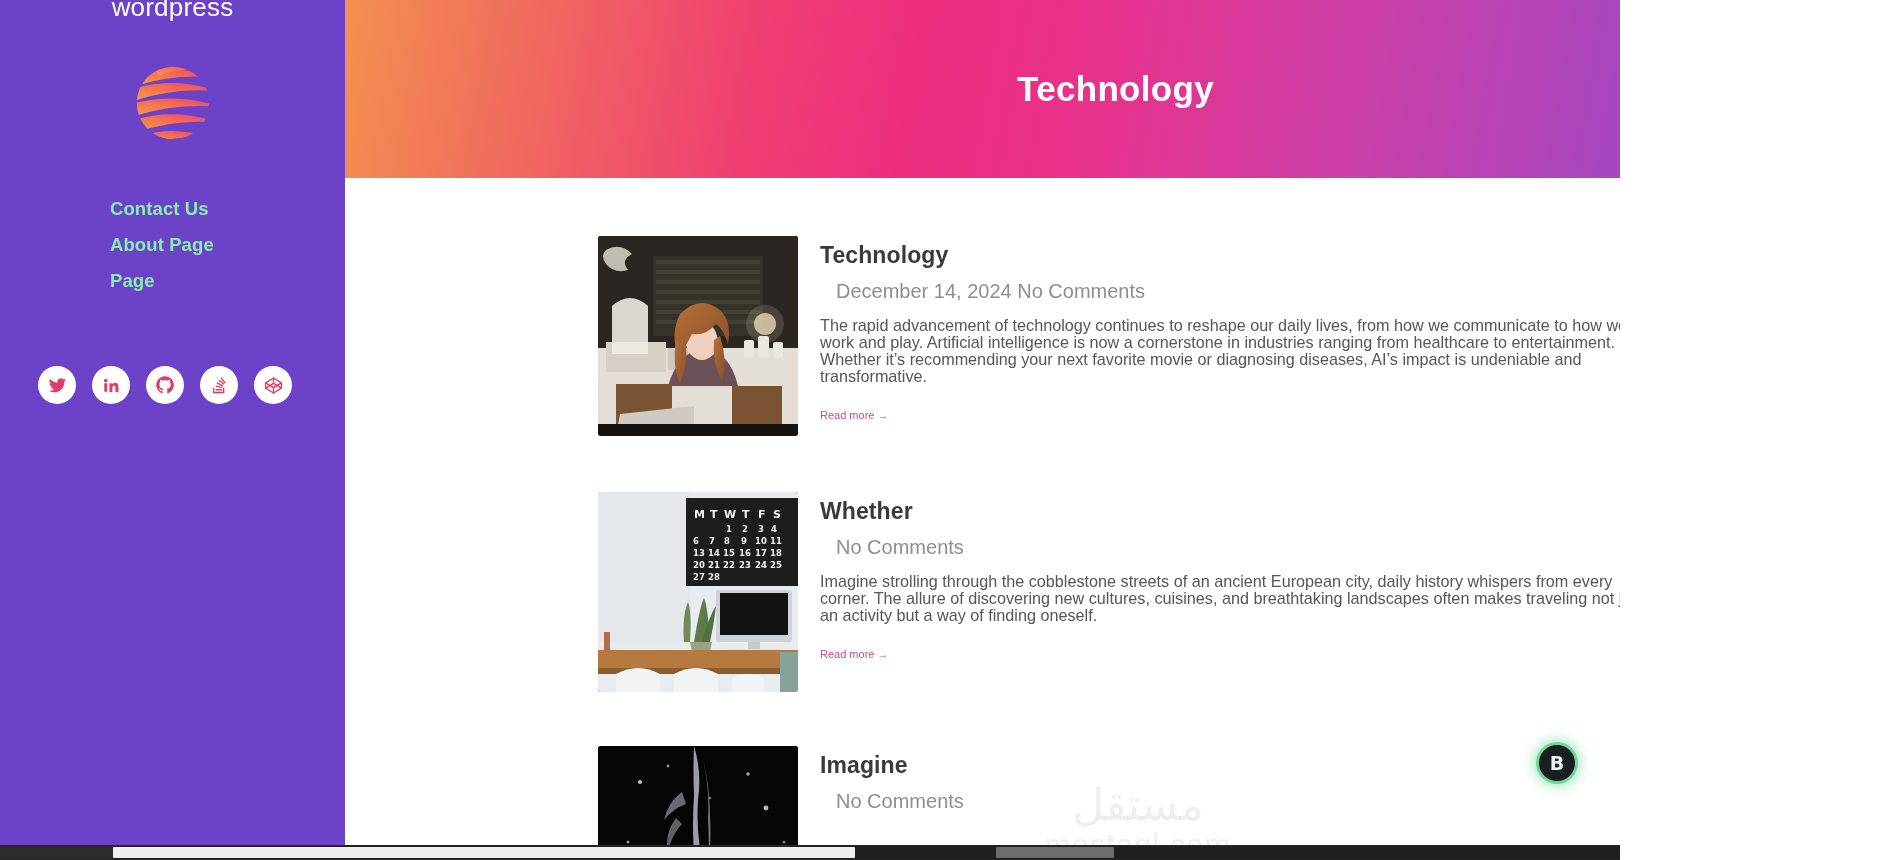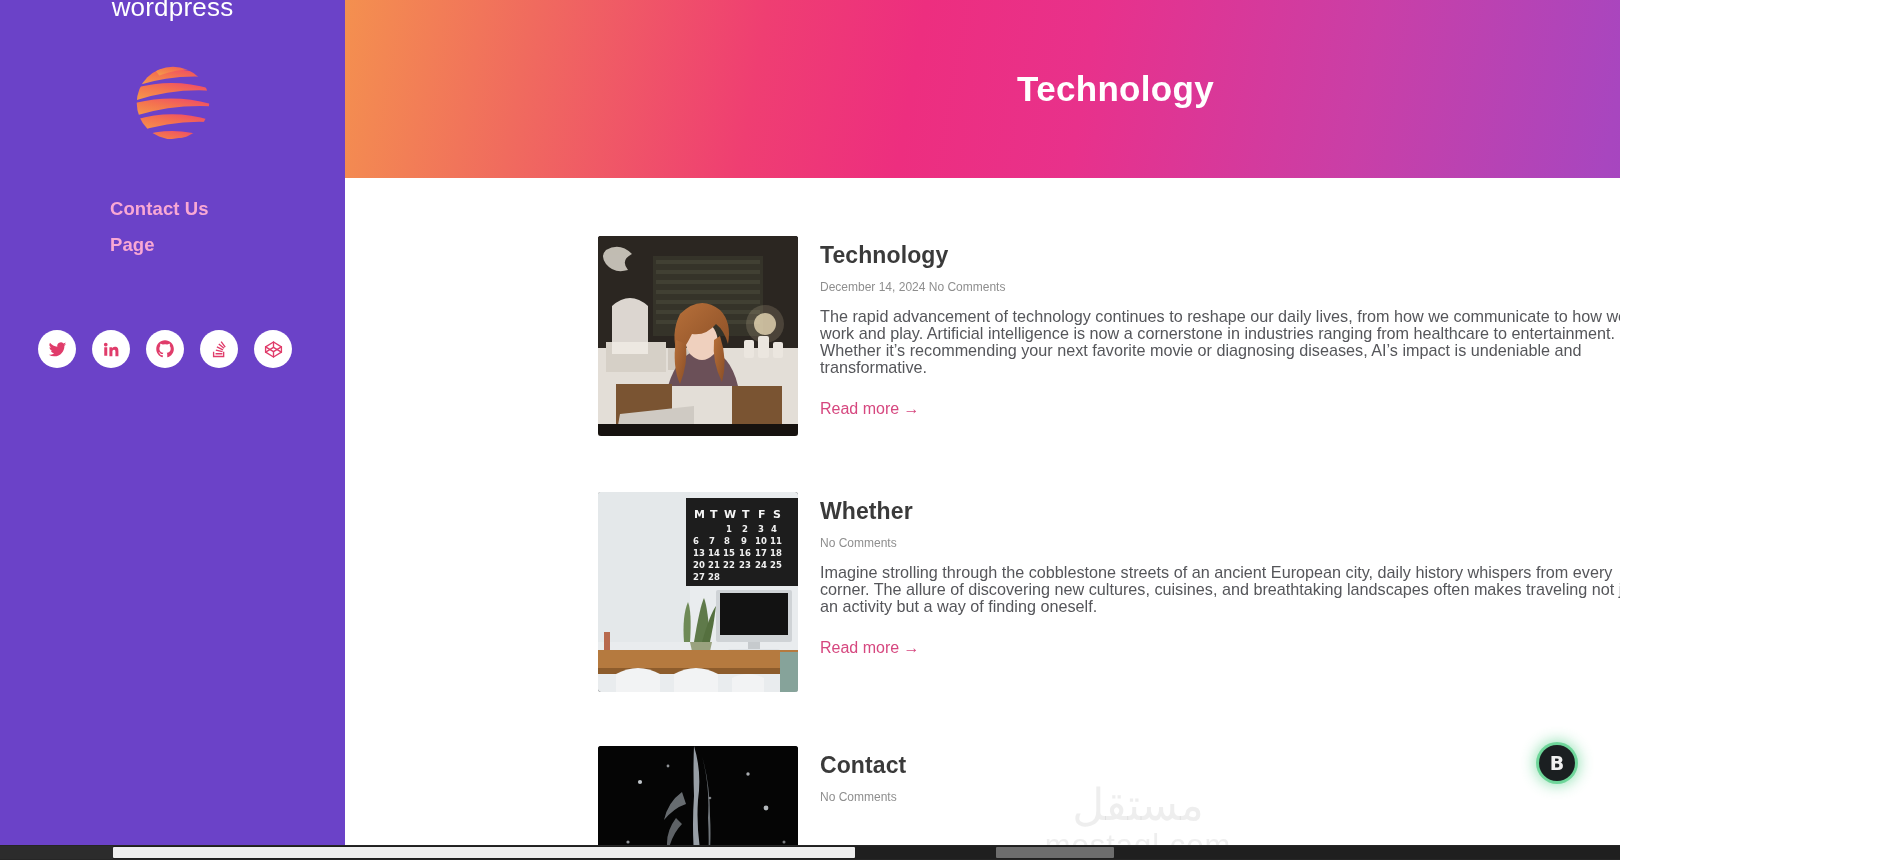--- a/index.html
+++ b/index.html
@@ -48,21 +48,21 @@
   }
 
   .nav-list {
     margin-top: 42px;
     padding-left: 110px;
     list-style: none;
   }
   .nav-list li { margin-bottom: 6px; }
   .nav-link {
     display: inline-block;
-    color: #f9a8d4;
+    color: #86efac;
     font-size: 18.5px;
     font-weight: 700;
     text-decoration: none;
     line-height: 30px;
     letter-spacing: .1px;
   }
 
   .social-row {
     margin-top: 70px;
     padding-left: 38px;
@@ -146,35 +146,36 @@
 
   .post-title {
     font-size: 23px;
     font-weight: 700;
     color: #3a3a3a;
     line-height: 1.2;
     letter-spacing: .1px;
   }
   .post-meta {
     margin-top: 10px;
-    font-size: 12px;
+    font-size: 20px;
     color: #8e8e8e;
     font-weight: 400;
+    margin-left: 16px;
   }
   .post-excerpt {
     margin-top: 14px;
     font-size: 16.2px;
     line-height: 17px;
     color: #55565a;
     max-width: 840px;
   }
   .read-more {
     display: inline-block;
     margin-top: 24px;
-    font-size: 16px;
+    font-size: 11px;
     color: #d6477f;
     text-decoration: none;
   }
 
   
   #watermark {
     position: absolute;
     left: 663px;
     top: 603px;
     width: 260px;
@@ -291,20 +292,23 @@
           <path d="M8 68 Q52 54 96 70 Q52 66 12 80 Z" fill="url(#gl)"></path>
           <path d="M16 84 Q52 72 88 86 Q52 82 20 94 Z" fill="url(#gl)"></path>
           <path d="M30 14 Q62 6 78 16 Q58 14 36 22 Z" fill="url(#gl)"></path>
         </g>
       </svg>
     </div>
 
     <ul class="nav-list">
       <li>
         <a class="nav-link" href="#">Contact Us</a>
+      </li>
+      <li>
+        <a class="nav-link" href="#">About Page</a>
       </li>
       <li>
         <a class="nav-link" href="#">Page</a>
       </li>
     </ul>
 
     <div class="social-row">
 
       <a class="social-btn" href="#">
         <svg width="19" height="19" viewBox="0 0 24 24" fill="#e03c6a">
@@ -501,21 +505,21 @@
             <circle cx="176" cy="140" r="2.6" opacity=".8"></circle>
             <circle cx="20" cy="150" r="1.5" opacity=".55"></circle>
             <circle cx="126" cy="168" r="2" opacity=".6"></circle>
             <circle cx="70" cy="20" r="1.4" opacity=".6"></circle>
             <circle cx="112" cy="52" r="1.3" opacity=".5"></circle>
             <circle cx="186" cy="96" r="1.5" opacity=".5"></circle>
           </g>
         </svg>
       </div>
       <div class="post-body">
-        <h2 class="post-title">Contact</h2>
+        <h2 class="post-title">Imagine</h2>
         <div class="post-meta">No Comments</div>
       </div>
     </article>
 
   </main>
 
   <div id="float-btn">
     <span class="glyph">B</span>
   </div>
 

